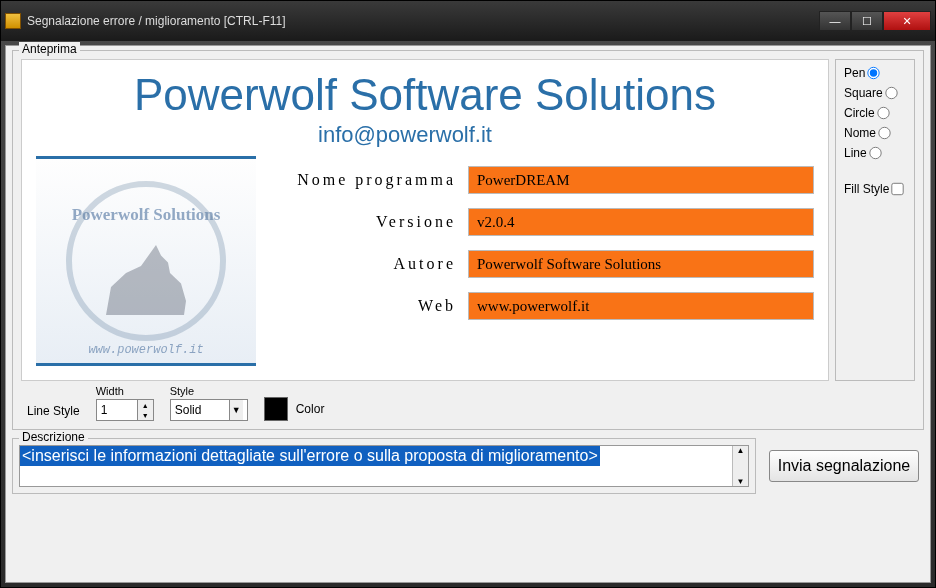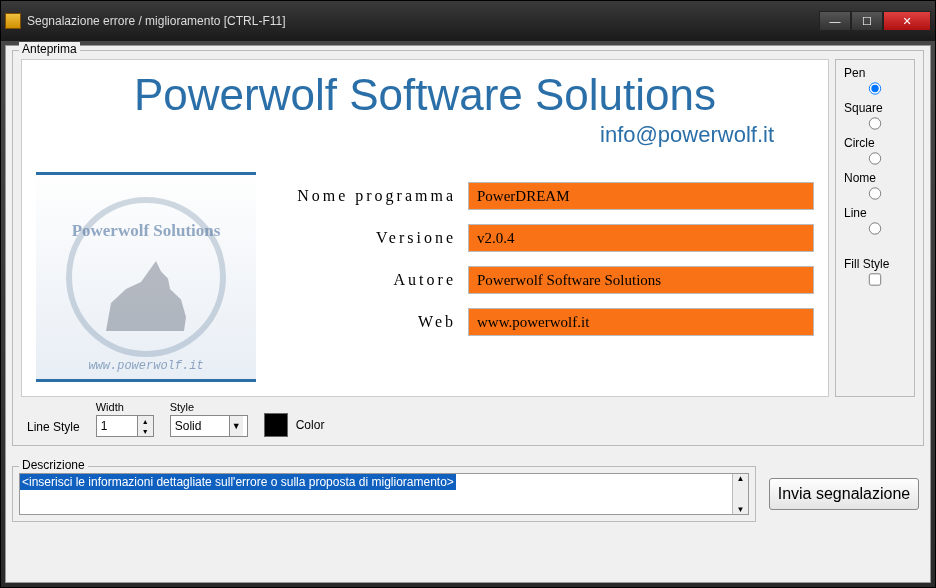--- a/index.html
+++ b/index.html
@@ -45,21 +45,21 @@
 }
 .win-btn.close { background: linear-gradient(#e04040, #b01010); width: 48px; }
 .client {
   flex: 1;
   background: #f0f0f0;
   margin: 4px;
   border: 1px solid #999;
   padding: 4px 6px 6px 6px;
   display: flex;
   flex-direction: column;
-  gap: 20px;
+  gap: 8px;
 }
 .groupbox {
   border: 1px solid #bbb;
   padding: 8px 8px 8px 8px;
   position: relative;
   background: #f0f0f0;
 }
 .groupbox-label {
   position: absolute;
   top: -9px;
@@ -86,23 +86,23 @@
   color: #2a6fa8;
   text-align: center;
   font-weight: normal;
   letter-spacing: 0px;
   margin-bottom: 2px;
 }
 .banner-email {
   font-family: Arial, sans-serif;
   font-size: 22px;
   color: #2a6fa8;
-  text-align: right;
+  text-align: center;
   padding-right: 40px;
-  margin-bottom: 24px;
+  margin-bottom: 8px;
 }
 .info-row { display: flex; gap: 20px; }
 .logo-box {
   width: 220px;
   height: 210px;
   border-top: 3px solid #2a6fa8;
   border-bottom: 3px solid #2a6fa8;
   background: linear-gradient(#fefefe, #e8eef5);
   display: flex;
   flex-direction: column;
@@ -167,21 +167,21 @@
 .tools-col {
   width: 80px;
   border: 1px solid #bbb;
   background: #f0f0f0;
   padding: 6px 8px;
   display: flex;
   flex-direction: column;
   gap: 6px;
   font-size: 12px;
 }
-.tool-item { display: flex; flex-direction: column; gap: 2px; }
+.tool-item { display: flex; flex-direction: row; gap: 2px; }
 .tool-item label { font-size: 12px; }
 .radio, .chk { transform: scale(0.95); }
 .linestyle-row {
   display: flex;
   align-items: flex-end;
   gap: 16px;
   padding: 4px 6px 0 6px;
   font-size: 12px;
 }
 .ls-group { display: flex; flex-direction: column; gap: 2px; }
@@ -227,21 +227,21 @@
   background: #fff;
   border: 1px solid #999;
   height: 42px;
   position: relative;
   overflow: hidden;
 }
 .desc-text .sel {
   background: #1060c0;
   color: #fff;
   padding: 1px 2px;
-  font-size: 12px;
+  font-size: 16px;
   display: inline-block;
 }
 .desc-text .scroll {
   position: absolute; right: 0; top: 0; bottom: 0; width: 16px;
   background: #eee; border-left: 1px solid #bbb;
   display: flex; flex-direction: column; justify-content: space-between;
   font-size: 8px; text-align: center;
 }
 .send-col {
   width: 160px;

